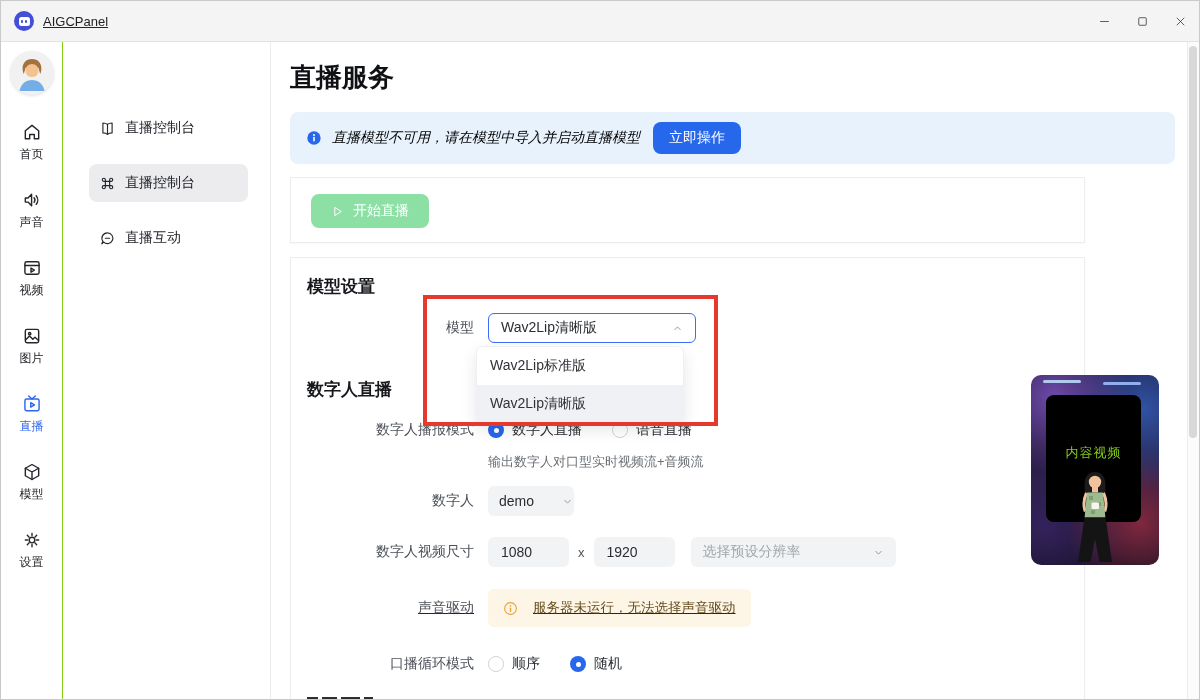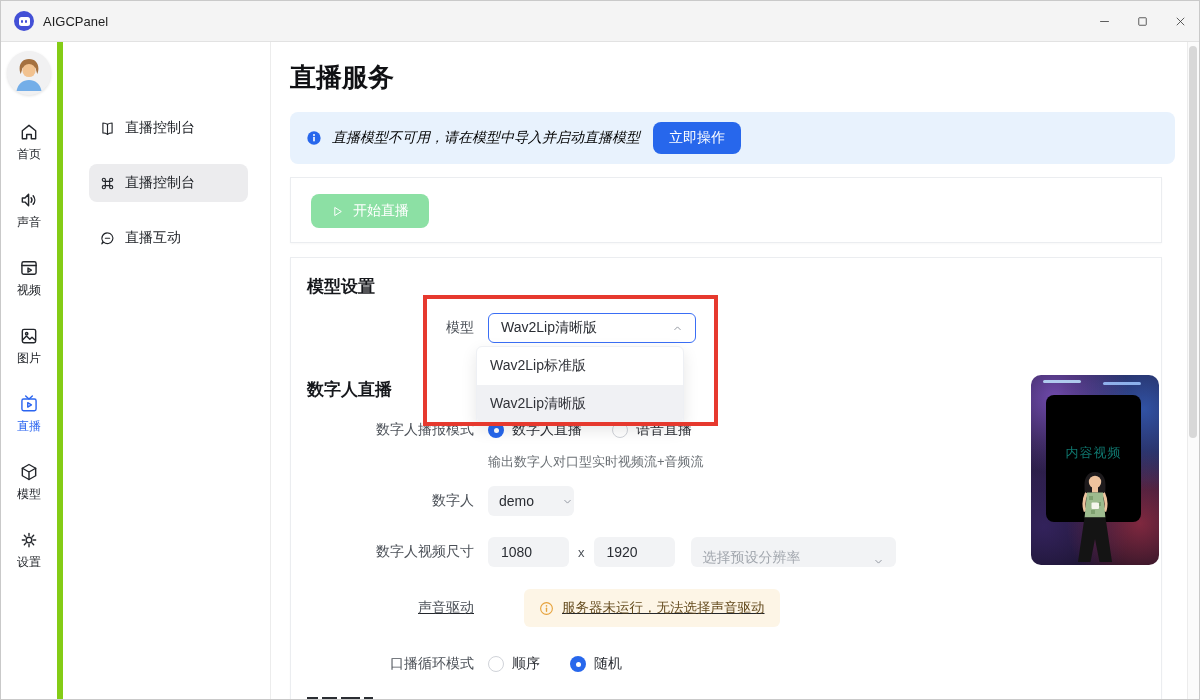--- a/index.html
+++ b/index.html
@@ -1,56 +1,56 @@
 <!DOCTYPE html>
 <html><head>
 <meta charset="utf-8">
 <style>
   * { margin:0; padding:0; box-sizing:border-box; }
   html,body { width:1200px; height:700px; }
   body { font-family:"Liberation Sans","DejaVu Sans",sans-serif; background:#fff; color:#23262b; overflow:hidden; }
   .window { position:relative; width:1200px; height:700px; border:1px solid #c9c9c9; background:#fff; display:flex; flex-direction:column; }
 
   
-  .titlebar { height:41px; background:#f4f4f4; border-bottom:1px solid #e2e2e2; display:flex; align-items:center; padding-left:13px; flex:0 0 auto; }
+  .titlebar { height:41px; background:#f4f4f4; border-bottom:1px solid #e2e2e2; display:flex; align-items:center; padding-left:13px; flex:0 0 auto;text-decoration:underline; }
   .applogo { width:20px; height:20px; border-radius:50%; background:#4350d6; position:relative; flex:0 0 auto; }
   .applogo .face { position:absolute; left:4.5px; top:6px; width:11px; height:8.5px; background:#fff; border-radius:2.5px; }
   .applogo .face::before, .applogo .face::after { content:""; position:absolute; top:2.6px; width:1.8px; height:3.2px; background:#4350d6; border-radius:1px; }
   .applogo .face::before { left:2.4px; } .applogo .face::after { right:2.4px; }
   .apptitle { font-size:13px; margin-left:9px; color:#1f1f1f; }
   .wincontrols { margin-left:auto; display:flex; height:100%; }
   .winbtn { width:38px; height:100%; display:flex; align-items:center; justify-content:center; background:transparent; border:0; cursor:pointer; }
   .winbtn svg { stroke:#3a3a3a; stroke-width:1.3; fill:none; }
 
   
   .appbody { flex:1; display:flex; min-height:0; }
 
   
-  .rail { width:62px; border-right:6px solid #84cc16; display:flex; flex-direction:column; align-items:center; padding-top:9px; flex:0 0 auto; }
+  .rail { width:62px; border-right:1px solid #84cc16; display:flex; flex-direction:column; align-items:center; padding-top:9px; flex:0 0 auto; }
   .avatar { width:44px; height:44px; border-radius:50%; overflow:hidden; background:#f1f1f2; box-shadow:0 1px 3px rgba(0,0,0,.12); }
   .rail-item { margin-top:27px; width:100%; display:flex; flex-direction:column; align-items:center; gap:4px; font-size:12px; color:#23262b; cursor:pointer; }
   .rail-item:first-of-type { margin-top:39px; }
   .rail-item svg { width:20px; height:20px; stroke:currentColor; fill:none; stroke-width:1.7; stroke-linecap:round; stroke-linejoin:round; }
   .rail-item.active { color:#2b65f0; }
 
   
   .sidebar { width:208px; border-right:1px solid #ececec; padding-top:67px; flex:0 0 auto; }
   .side-item { height:38px; margin:0 22px 17px 26px; border-radius:8px; display:flex; align-items:center; gap:9px; padding-left:10px; font-size:14px; color:#23262b; cursor:pointer; }
   .side-item.active { background:#ececee; }
   .side-item svg { width:17px; height:17px; stroke:#23262b; fill:none; stroke-width:1.6; stroke-linecap:round; stroke-linejoin:round; flex:0 0 auto; }
 
   
   .main { flex:1; min-width:0; padding:17px 0 0 19px; position:relative; overflow:hidden; }
   .page-title { font-size:26px; font-weight:700; color:#101114; line-height:36px; }
 
   .alert { width:885px; height:52px; margin-top:17px; background:#e8f2fd; border-radius:8px; display:flex; align-items:center; padding:0 16px; }
   .alert-text { font-size:14px; color:#000000; margin-left:10px;font-style:italic; }
   .alert-btn { margin-left:13px; height:32px; padding:0 16px; background:#2767ec; color:#fff; font-size:14px; border:0; border-radius:8px; cursor:pointer; font-family:inherit; }
 
-  .card { width:872px; background:#fff; border:1px solid #ebedf0; border-radius:0; box-shadow:0 1px 2px rgba(0,0,0,.03); }
+  .card { width:795px; background:#fff; border:1px solid #ebedf0; border-radius:0; box-shadow:0 1px 2px rgba(0,0,0,.03); }
   .start-card { margin-top:13px; height:66px; padding:16px 20px; }
   .start-btn { height:34px; padding:0 20px; background:#8ce0a4; color:#fff; font-size:14px; border:0; border-radius:8px; display:flex; align-items:center; gap:9px; cursor:pointer; font-family:inherit; }
   .start-btn svg { width:13px; height:13px; stroke:#fff; fill:none; stroke-width:1.8; stroke-linejoin:round; }
 
   .settings-card { margin-top:14px; height:560px; padding:18px 16px 0 16px; position:relative; }
   .sec-title { font-size:17px; font-weight:700; color:#16181c; line-height:22px; }
   .sec-title.second { margin-top:36px; }
 
   .frow { display:flex; align-items:center; }
   .flabel { width:167px; text-align:right; margin-right:14px; font-size:14px; color:#4c5158; flex:0 0 auto; }
@@ -72,44 +72,44 @@
   .rdot.checked::after { content:""; position:absolute; left:5.5px; top:5.5px; width:5px; height:5px; border-radius:50%; background:#fff; }
 
   .hint { margin-top:14px; margin-left:181px; font-size:13px; color:#6b7075; }
 
   .row-avatar { margin-top:15px; }
   .mini-select { width:86px; height:30px; background:#f2f3f5; border-radius:6px; display:flex; align-items:center; justify-content:space-between; padding:0 11px; font-size:14px; color:#2a2d33; cursor:pointer;gap:28px; }
 
   .row-size { margin-top:21px; }
   .size-input { width:81px; height:30px; background:#f2f3f5; border:0; border-radius:6px; padding-left:13px; font-size:14px; color:#2a2d33; font-family:inherit; }
   .size-x { margin:0 9px; font-size:13px; color:#4c5158; }
-  .preset-select { margin-left:16px; width:205px; height:30px; background:#f2f3f5; border-radius:6px; display:flex; align-items:flex-end; justify-content:space-between; padding:0 12px; font-size:14px; color:#a2a7ae; cursor:pointer; }
+  .preset-select { margin-left:16px; width:205px; height:30px; background:#f2f3f5; border-radius:6px; display:flex; align-items:center; justify-content:space-between; padding:0 12px; font-size:14px; color:#a2a7ae; cursor:pointer; }
 
   .row-voice { margin-top:22px; align-items:center;text-decoration:underline; }
-  .warnbox { height:38px; background:#fdf5e6; border-radius:6px; display:flex; align-items:center; gap:8px; padding:0 15px; font-size:13.5px; color:#664d20;margin-left:36px; }
+  .warnbox { height:38px; background:#fdf5e6; border-radius:6px; display:flex; align-items:center; gap:15px; padding:0 15px; font-size:13.5px; color:#664d20; }
   .warnbox svg { width:15px; height:15px; flex:0 0 auto; }
 
   .row-loop { margin-top:28px; }
 
   
   .clipped { margin-top:24px; position:relative; height:10px; }
   .clipped .glyphs { position:absolute; left:0; top:0; height:9px; display:flex; gap:4px; }
   .clipped .glyphs i { display:block; height:9px; background:#2b2e33; }
 
   
   .preview { position:absolute; left:740px; top:117px; width:128px; height:190px; border-radius:10px; overflow:hidden;
     background:
       radial-gradient(circle at 18% 12%, rgba(124,82,190,.85), rgba(0,0,0,0) 38%),
       radial-gradient(circle at 88% 18%, rgba(52,96,190,.8), rgba(0,0,0,0) 42%),
       radial-gradient(circle at 85% 78%, rgba(180,50,70,.65), rgba(0,0,0,0) 40%),
       radial-gradient(circle at 10% 80%, rgba(60,40,110,.7), rgba(0,0,0,0) 45%),
       linear-gradient(180deg,#201838 0%, #281c40 55%, #140f22 100%); }
   .preview::before { content:""; position:absolute; top:5px; left:12px; width:38px; height:3px; background:#bfe3ff; opacity:.85; border-radius:2px; box-shadow:60px 2px 0 #9fc6ff; }
   .screen { position:absolute; left:15px; top:20px; width:95px; height:127px; background:#000; border-radius:8px; display:flex; align-items:center; justify-content:center; }
-  .screen-label { font-size:13px; color:#0f766e; letter-spacing:1px; margin-top:-12px; }
+  .screen-label { font-size:13px; color:#84cc16; letter-spacing:1px; margin-top:-12px; }
   .person { position:absolute; left:50%; bottom:0; transform:translateX(-50%); width:46px; height:100px; }
 
   
   .scrollcol { width:12px; background:#fbfbfb; border-left:1px solid #ececec; position:relative; flex:0 0 auto; }
   .scrollthumb { position:absolute; left:1px; top:4px; width:8px; height:392px; background:#d8d8d8; border-radius:4px; }
 </style>
 </head>
 <body>
 
 <div class="window">

